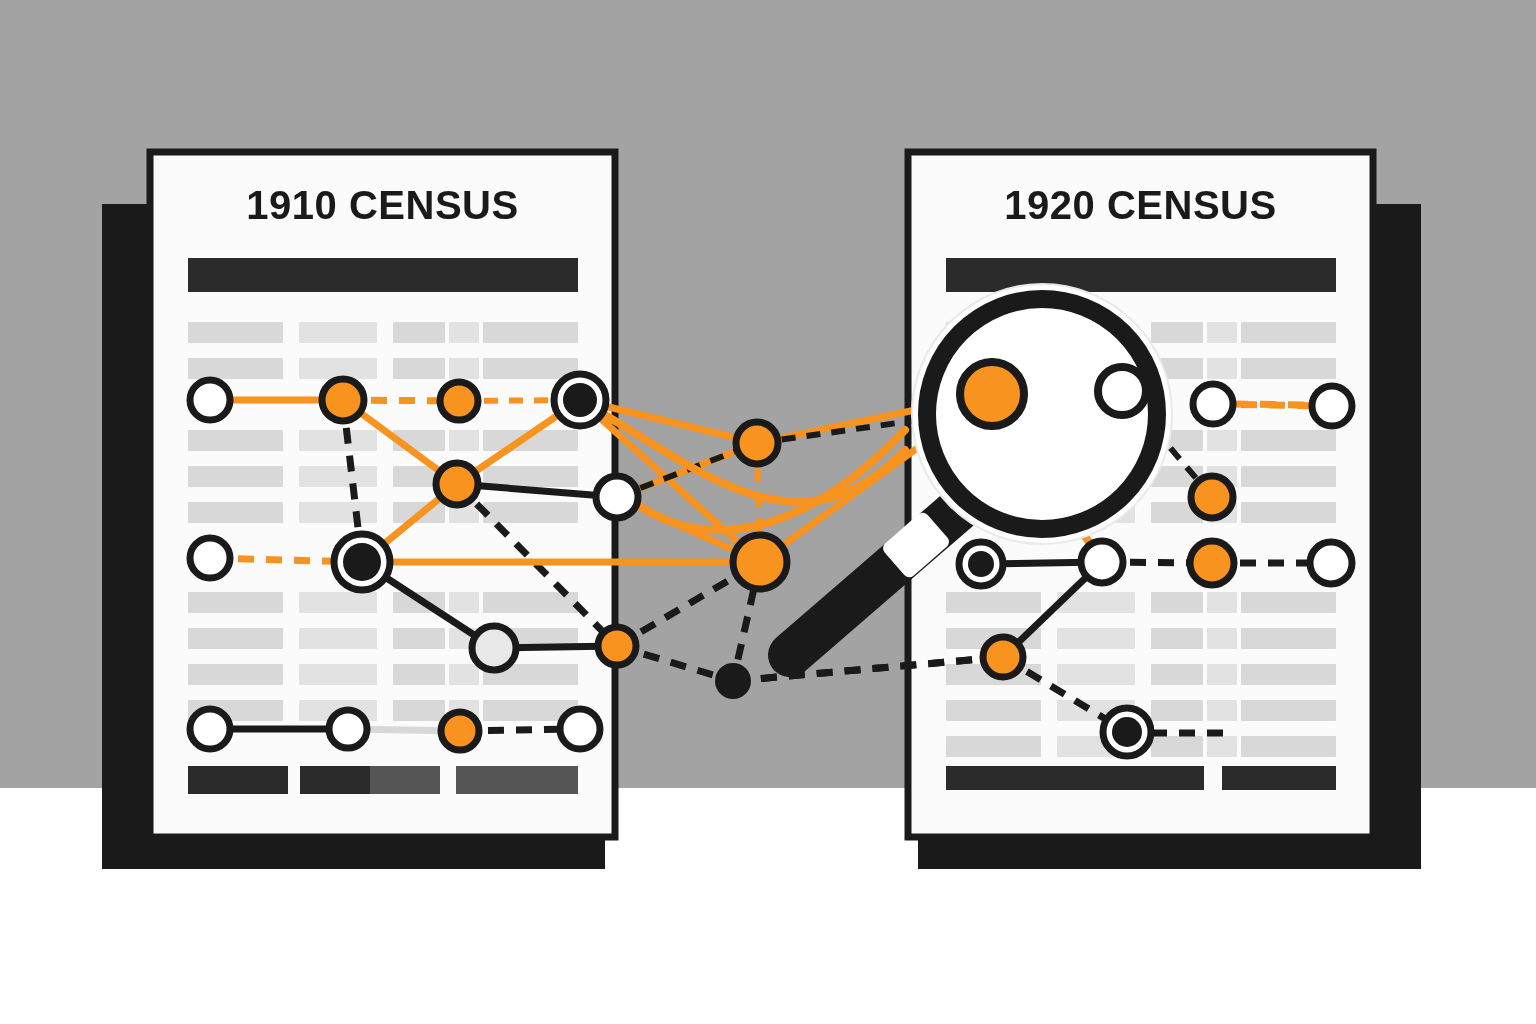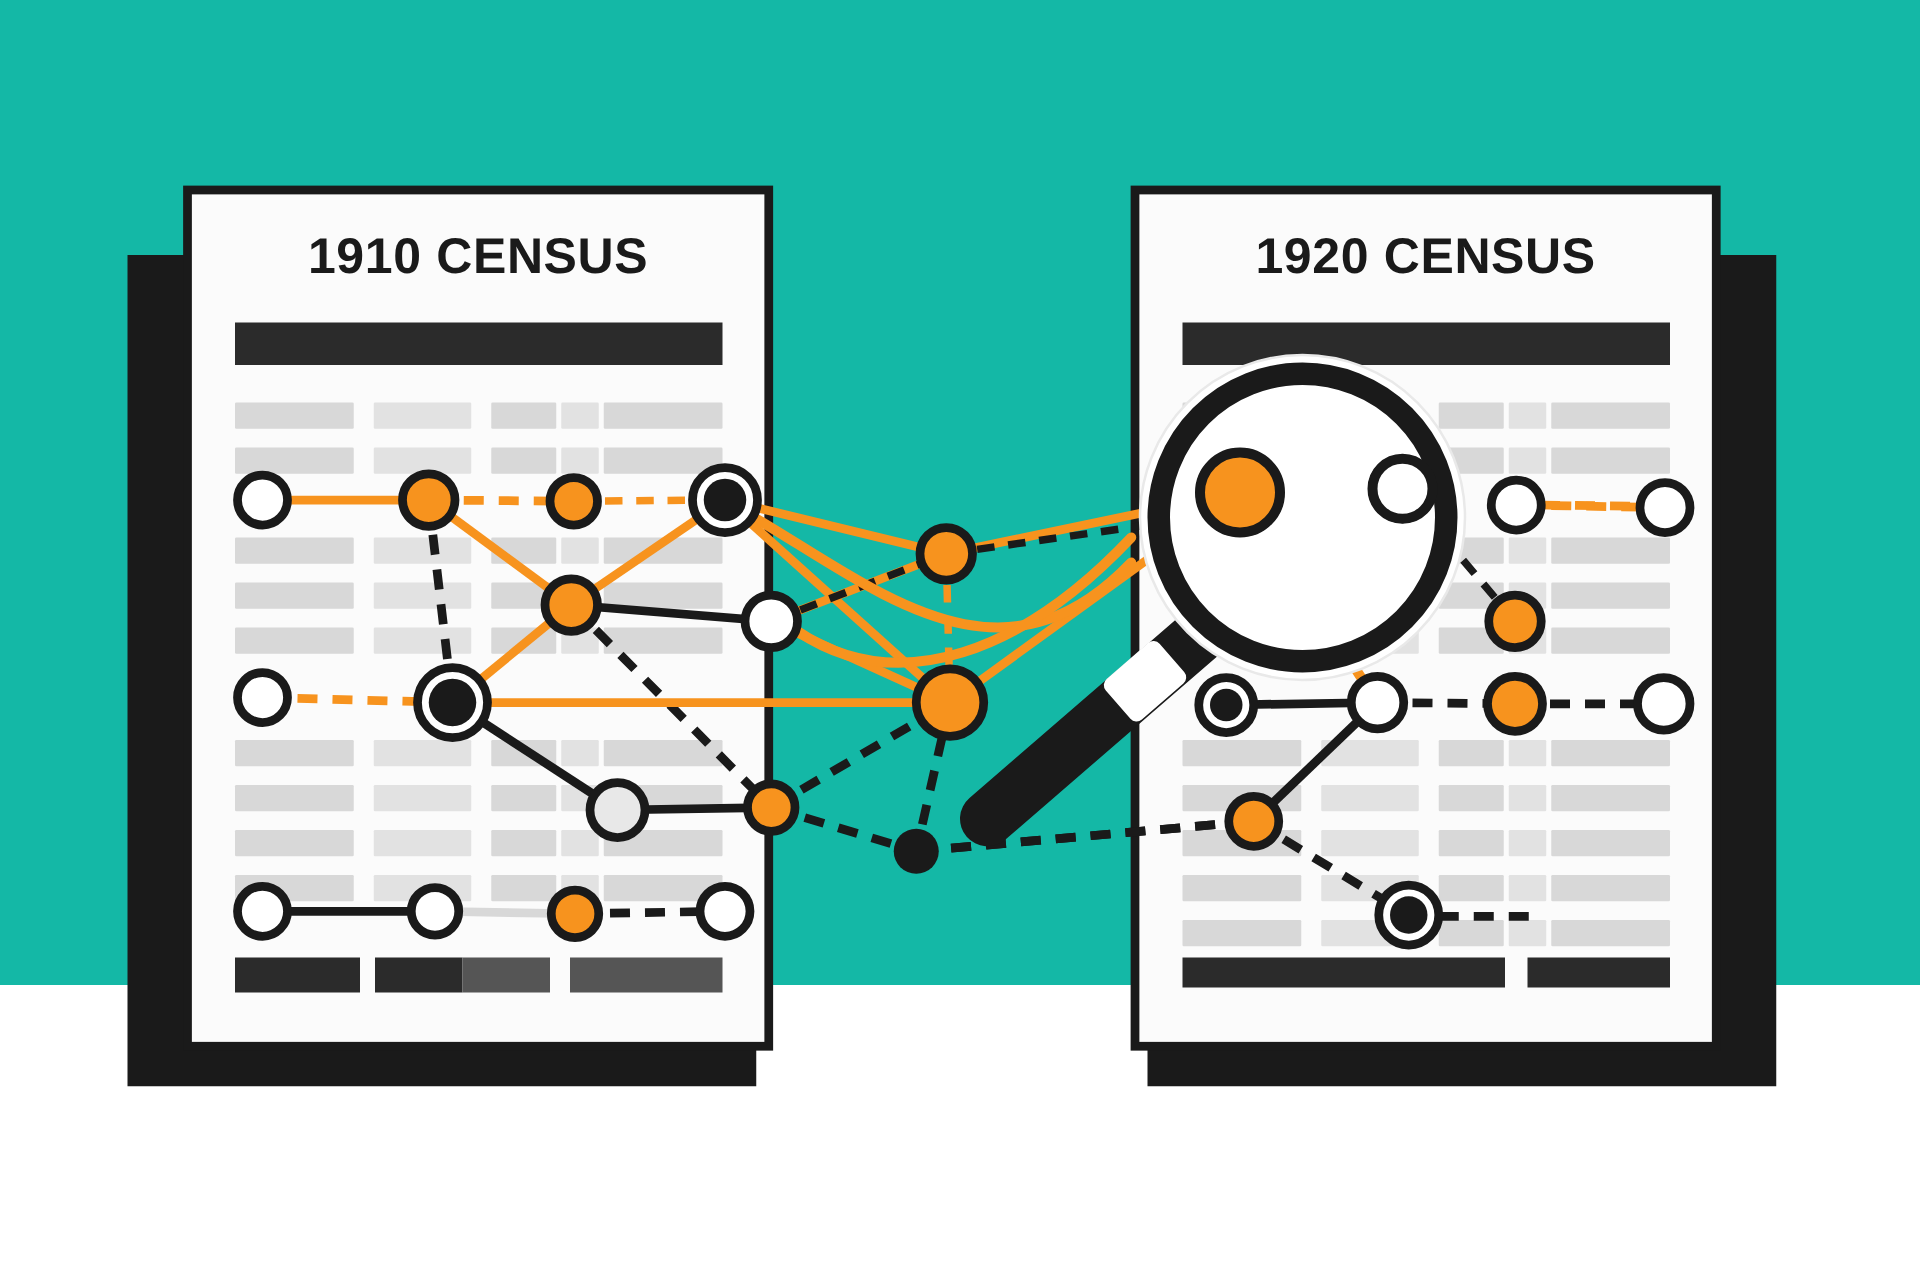--- a/index.html
+++ b/index.html
@@ -1,18 +1,18 @@
 <!DOCTYPE html>
 <html><head>
 <meta charset="utf-8">
 <style>
   html,body{margin:0;padding:0;background:#ffffff;}
   body{width:1536px;height:1024px;overflow:hidden;
        font-family:"Liberation Sans","DejaVu Sans",sans-serif;}
-  #stage{position:relative;width:1536px;height:788px;background:#14b8a6;}
+  #stage{position:relative;width:1536px;height:788px;background:#a3a3a3;}
   #scene{position:absolute;inset:0;}
   svg.layer{position:absolute;left:0;top:0;width:1536px;height:1024px;overflow:visible;}
   .doc-title{
     font-family:"Liberation Sans","DejaVu Sans",sans-serif;
     font-weight:bold;
     font-size:40px;
     letter-spacing:0.5px;
     fill:#1a1a1a;
     text-anchor:middle;
     dominant-baseline:middle;

